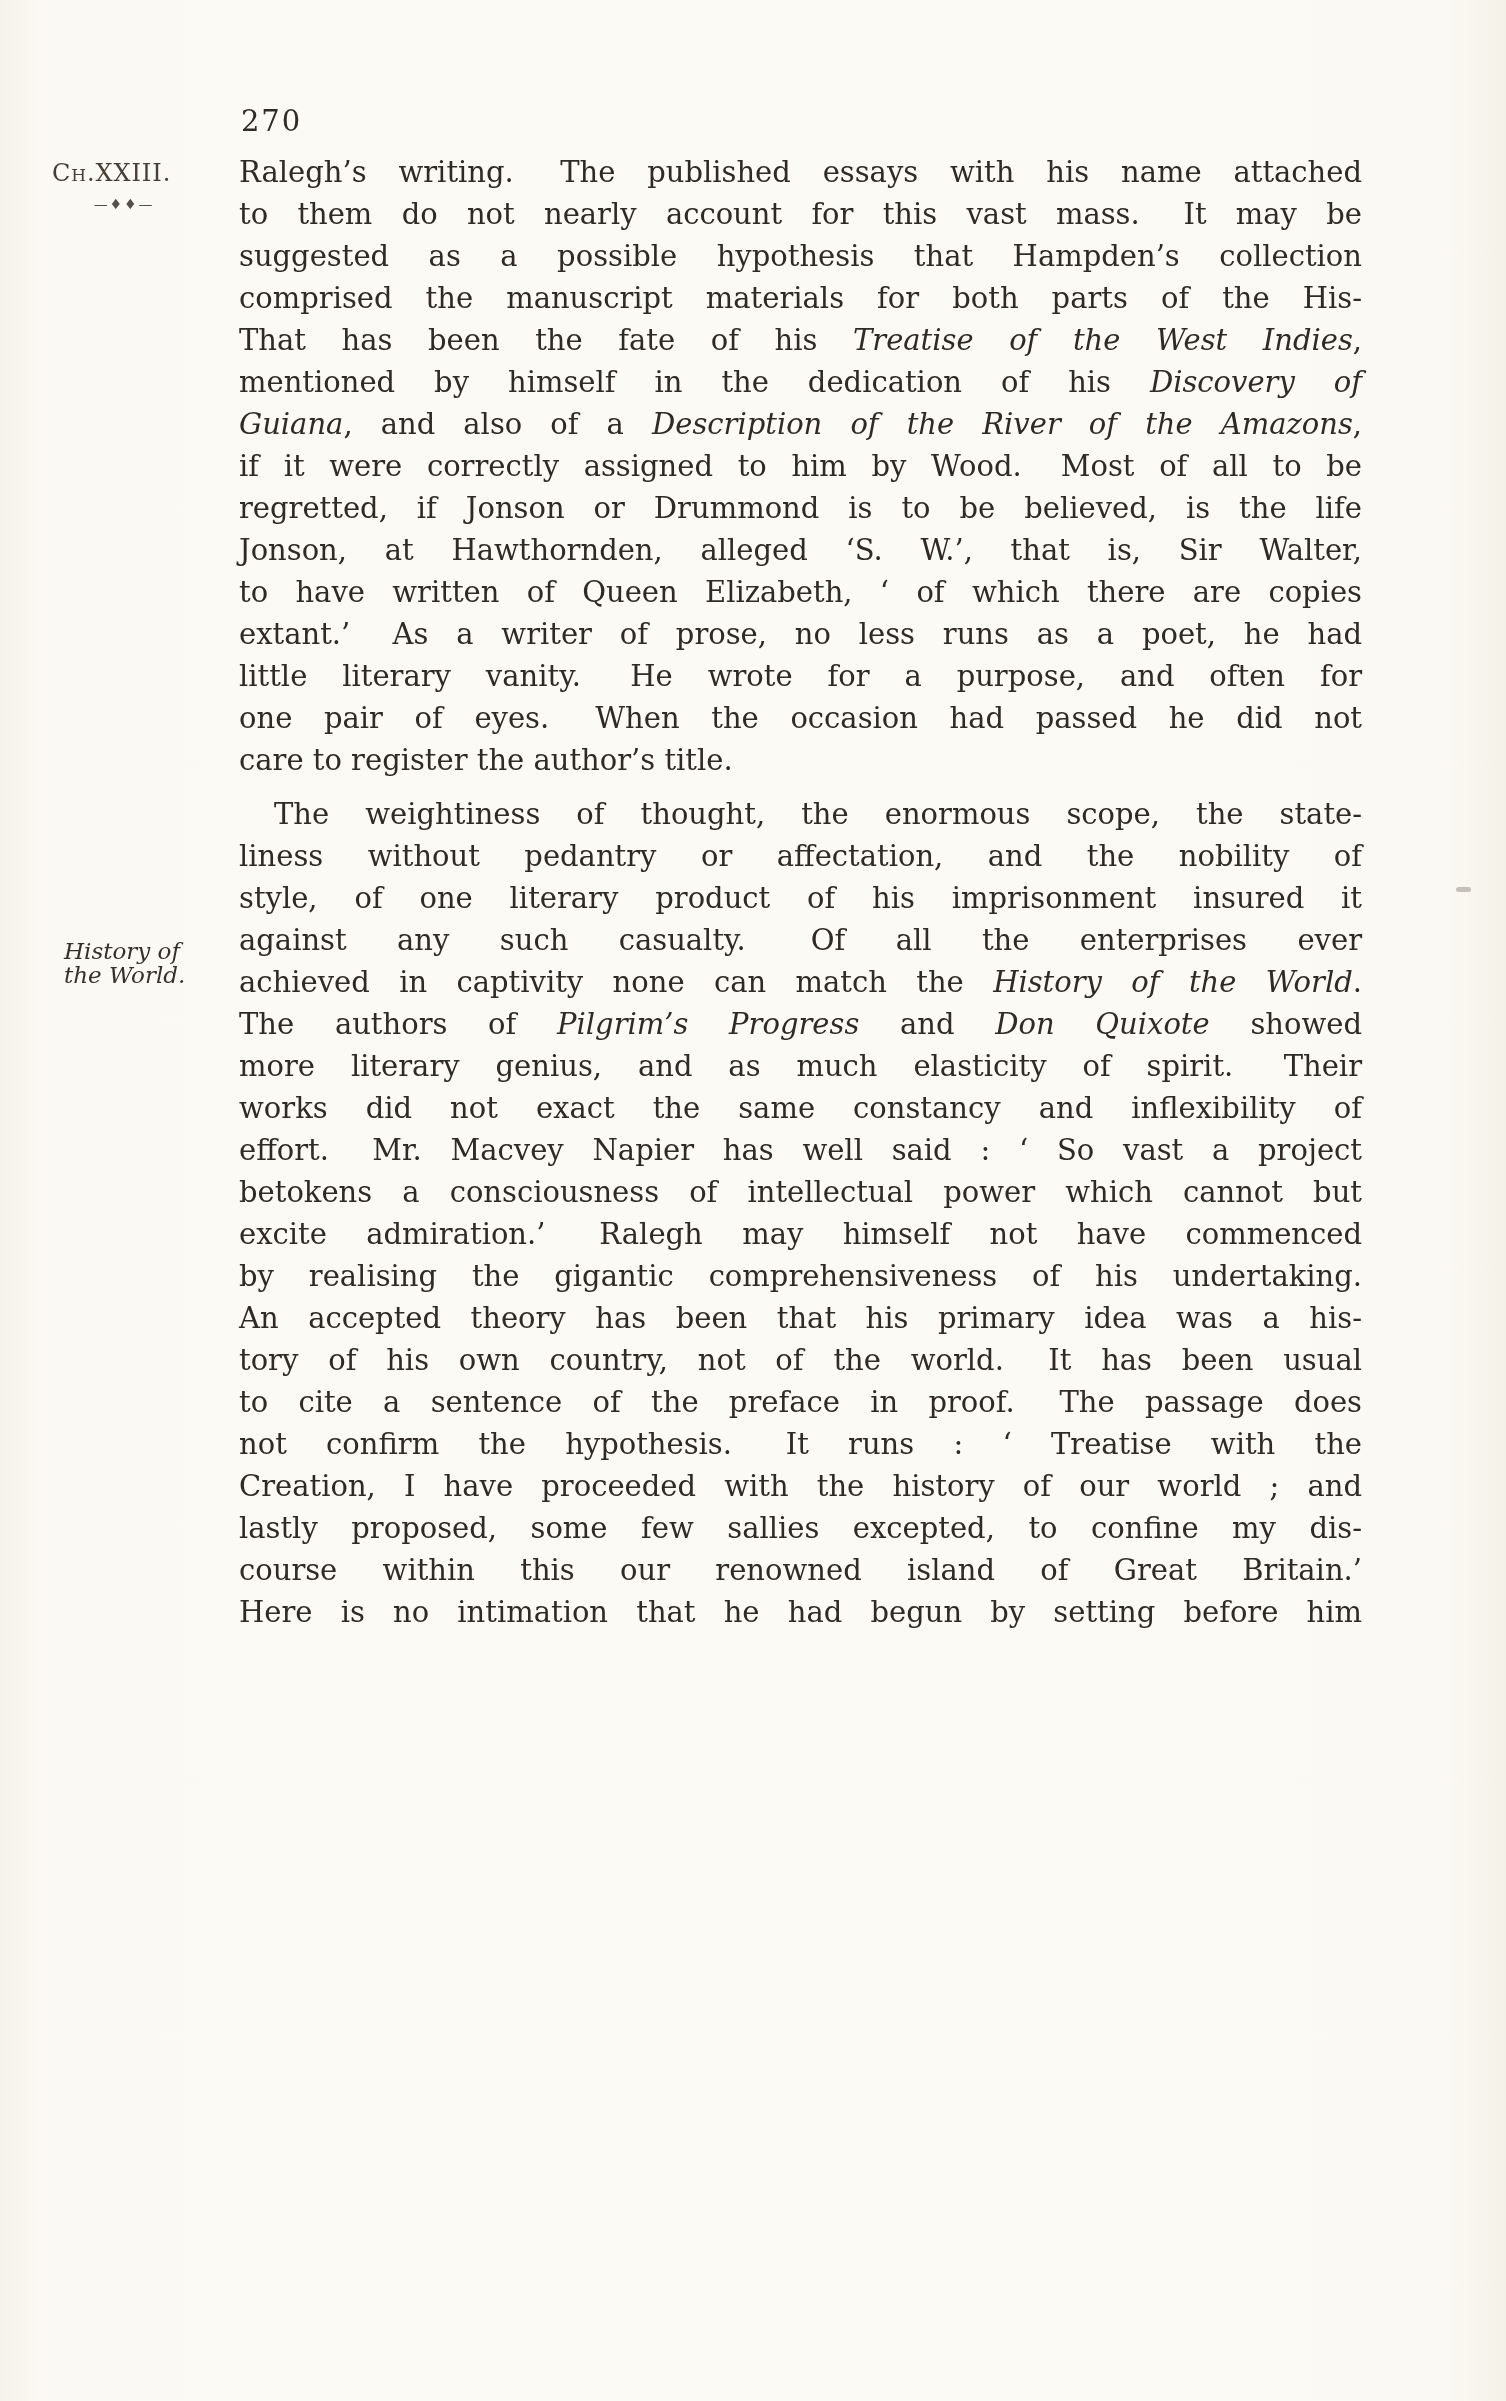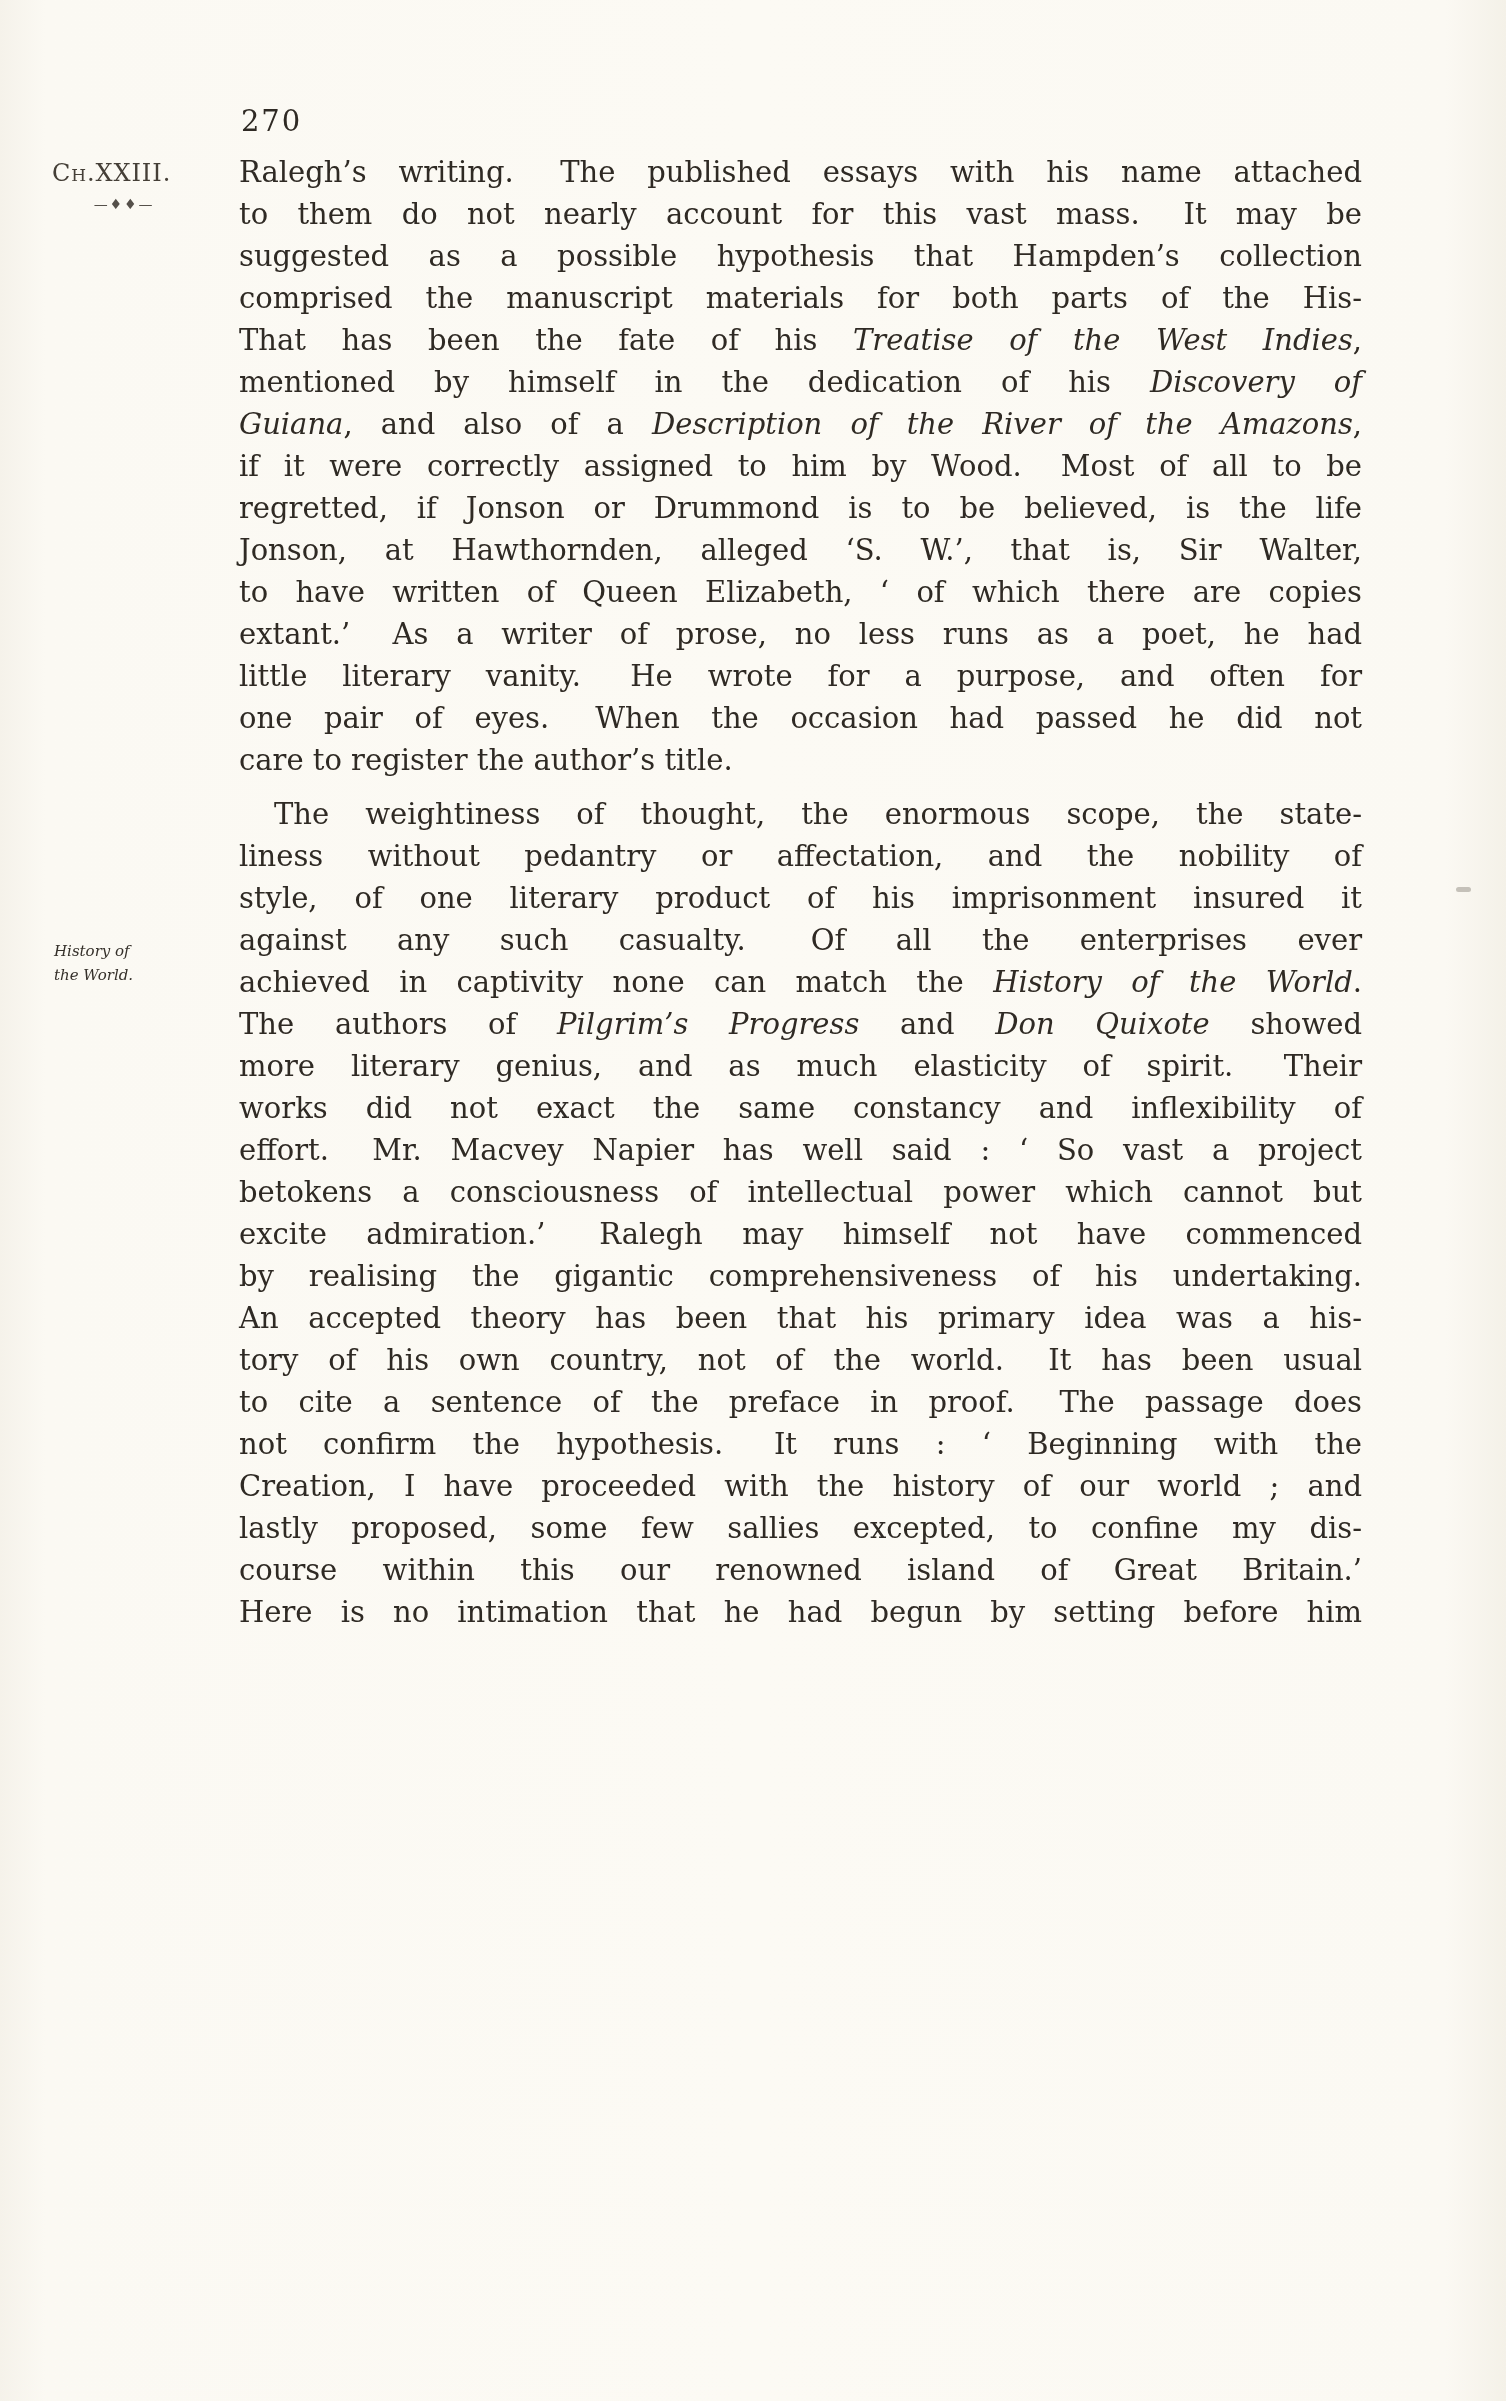--- a/index.html
+++ b/index.html
@@ -26,22 +26,22 @@
     position: absolute; left: 52px; top: 159px; width: 182px;
     font-size: 24px; font-variant: small-caps; letter-spacing: 0.9px;
     color: #453f37;
   }
   .ornament {
     position: absolute; left: 46px; top: 196px; width: 156px;
     text-align: center; font-size: 14px; letter-spacing: 1.9px;
     color: #55504a; font-family: "DejaVu Sans", sans-serif;
   }
   .side-note {
-    position: absolute; left: 54px; top: 939px; width: 178px;
-    font-style: italic; font-size: 15px; line-height: 24px;
+    position: absolute; left: 64px; top: 939px; width: 178px;
+    font-style: italic; font-size: 23px; line-height: 24px;
     color: #35302a;
   }
   .body-text {
     position: absolute; left: 239px; top: 151px; width: 1123px;
     font-size: 29px;
   }
   .line {
     height: 42px; line-height: 42px;
     text-align: justify; text-align-last: justify;
     white-space: nowrap;
@@ -94,21 +94,21 @@
       <div class="line"><span>The authors of </span><span class="it">Pilgrim’s Progress</span><span> and </span><span class="it">Don Quixote</span><span> showed</span></div>
       <div class="line"><span>more literary genius, and as much elasticity of spirit.  Their</span></div>
       <div class="line"><span>works did not exact the same constancy and inflexibility of</span></div>
       <div class="line"><span>effort.  Mr. Macvey Napier has well said : ‘ So vast a project</span></div>
       <div class="line"><span>betokens a consciousness of intellectual power which cannot but</span></div>
       <div class="line"><span>excite admiration.’  Ralegh may himself not have commenced</span></div>
       <div class="line"><span>by realising the gigantic comprehensiveness of his undertaking.</span></div>
       <div class="line"><span>An accepted theory has been that his primary idea was a his-</span></div>
       <div class="line"><span>tory of his own country, not of the world.  It has been usual</span></div>
       <div class="line"><span>to cite a sentence of the preface in proof.  The passage does</span></div>
-      <div class="line"><span>not confirm the hypothesis.  It runs : ‘ Beginning with the</span></div>
+      <div class="line"><span>not confirm the hypothesis.  It runs : ‘ Treatise with the</span></div>
       <div class="line"><span>Creation, I have proceeded with the history of our world ; and</span></div>
       <div class="line"><span>lastly proposed, some few sallies excepted, to confine my dis-</span></div>
       <div class="line"><span>course within this our renowned island of Great Britain.’</span></div>
       <div class="line"><span>Here is no intimation that he had begun by setting before him</span></div>
     </main>
 
   <div class="artifact"></div>
 </div>
 
 

